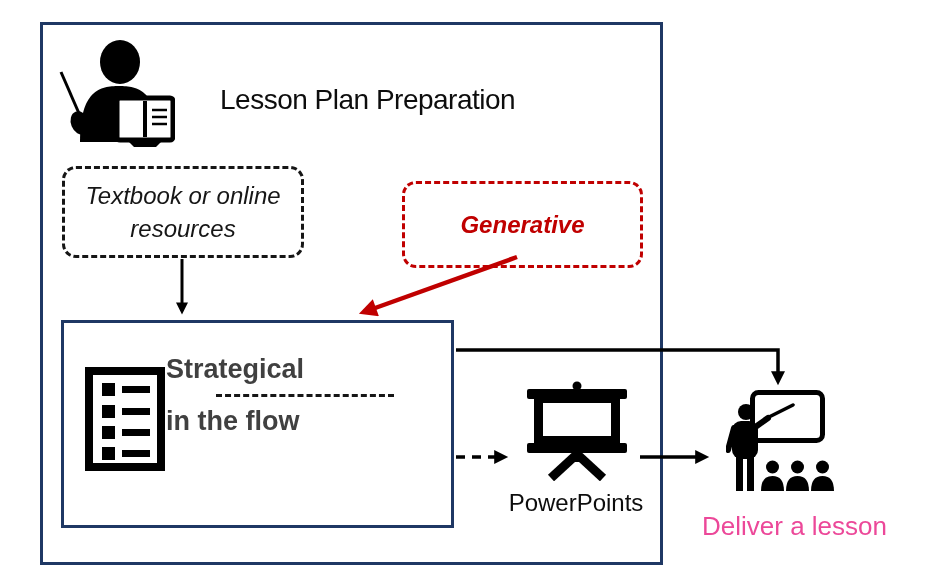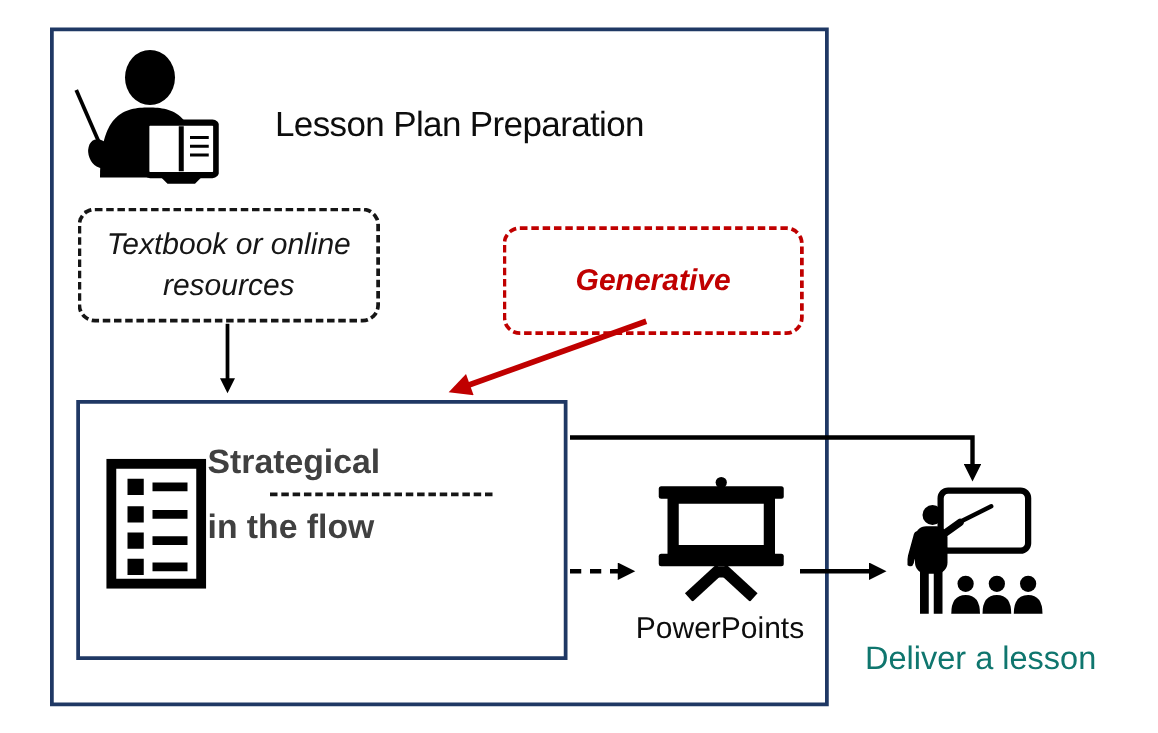--- a/index.html
+++ b/index.html
@@ -50,22 +50,22 @@
   }
   
   #projector-icon{left:524px;top:381px;z-index:3;}
   #powerpoints-label{
     left:496px;top:486px;width:160px;text-align:center;
     font-size:24px;line-height:33px;color:#0d0d0d;z-index:3;
   }
   
   #classroom-icon{left:726px;top:388px;}
   #deliver-label{
-    left:692px;top:511px;width:205px;
-    font-size:26px;color:#0f766e;
+    left:692px;top:511px;width:205px;text-align:center;
+    font-size:26px;color:#ec4899;
   }
   
   #arrow-layer{left:0;top:0;width:926px;height:586px;z-index:4;pointer-events:none;}
 </style>
 </head>
 <body>
 
 <div class="abs" id="outer-box"></div>
 
 <svg class="abs" id="teacher-icon" width="120" height="112" viewBox="0 0 120 112">

